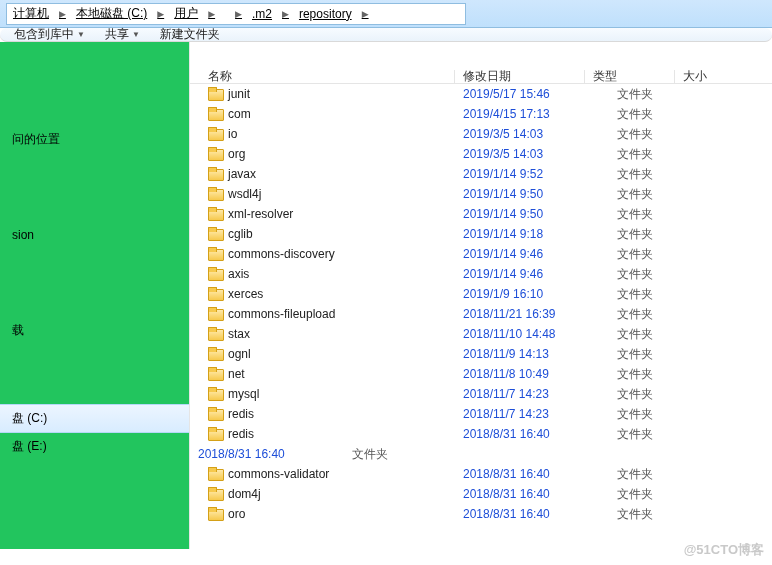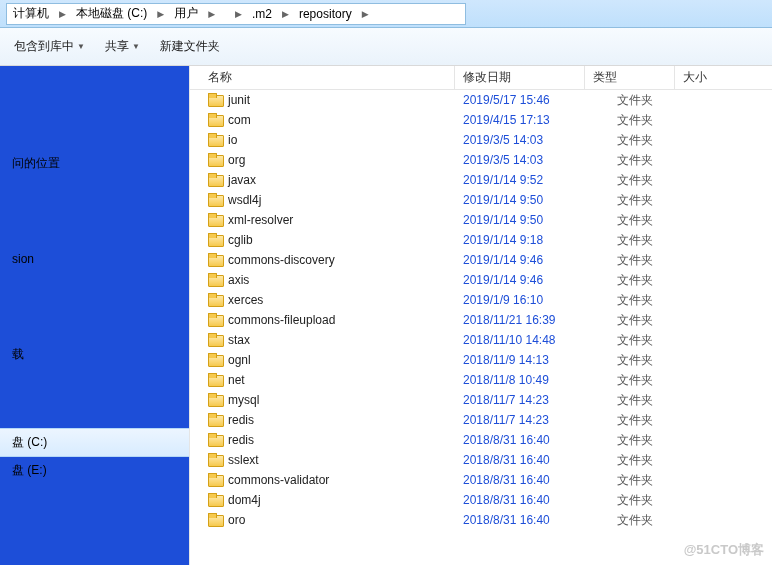--- a/index.html
+++ b/index.html
@@ -15,20 +15,21 @@
     position: relative;
   }
   
   .address-strip {
     height: 28px;
     background: linear-gradient(#cfe7fd, #bfe0fc);
     border-bottom: 1px solid #8fbde0;
     display: flex;
     align-items: center;
     padding-left: 2px;
+    text-decoration: underline;
   }
   .addr-inner {
     background: #fff;
     border: 1px solid #8fbde0;
     height: 22px;
     display: flex;
     align-items: center;
     width: 460px;
     margin-left: 4px;
     overflow: hidden;
@@ -36,66 +37,68 @@
   .crumb { display: flex; align-items: center; height: 100%; }
   .crumb-text { padding: 0 6px; white-space: nowrap; cursor: default; }
   .crumb-arrow {
     font-size: 9px;
     color: #666;
     padding: 0 4px;
     cursor: pointer;
   }
   
   .toolbar {
-    height: 38px;
+    height: 14px;
     border-bottom: 1px solid #d9d9d9;
     background: linear-gradient(#f7fbff,#eaf3fb);
     display: flex;
     align-items: center;
     padding-left: 4px;
+    border-radius: 12px;
   }
   .tool-btn {
     padding: 4px 10px;
     display: flex;
     align-items: center;
     gap: 3px;
     cursor: default;
     color: #1a1a1a;
   }
   .tool-drop { font-size: 8px; color: #555; }
   
   .main { display: flex; height: calc(565px - 28px - 30px); }
   .side {
     width: 190px;
-    background: #1d4ed8;
+    background: #22c55e;
     border-right: 1px solid #e5e5e5;
     padding-top: 24px;
   }
   .side-item {
     padding: 5px 0 5px 12px;
     white-space: nowrap;
     overflow: hidden;
     cursor: default;
   }
   .side-item.sel {
     background: linear-gradient(#ecf5ff,#d8ecff);
     border: 1px solid #b5d8f7;
     border-left: none;
     border-right: none;
   }
   .side-gap { height: 42px; }
   
   .list { flex: 1; overflow: hidden; }
   .cols {
     display: flex;
-    height: 24px;
+    height: 14px;
     align-items: center;
     border-bottom: 1px solid #e5e5e5;
     font-size: 12px;
     color: #333;
+    margin-top: 28px;
   }
   .col-name   { width: 265px; padding-left: 18px; border-right: 1px solid #e5e5e5; height:100%; display:flex; align-items:center;}
   .col-date   { width: 130px; padding-left: 8px;  border-right: 1px solid #e5e5e5; height:100%; display:flex; align-items:center;}
   .col-type   { width: 90px;  padding-left: 8px;  border-right: 1px solid #e5e5e5; height:100%; display:flex; align-items:center;}
   .col-size   { flex: 1;      padding-left: 8px;  height:100%; display:flex; align-items:center;}
   .rows { }
   .row {
     display: flex;
     align-items: center;
     height: 20px;
@@ -352,24 +355,20 @@
         <div class="row">
           <div class="cell-name">
             <span class="folder-icon"></span>
             <span>redis</span>
           </div>
           <div class="cell-date">2018/8/31 16:40</div>
           <div class="cell-type">文件夹</div>
           <div class="cell-size"></div>
         </div>
         <div class="row">
-          <div class="cell-name">
-            <span class="folder-icon"></span>
-            <span>sslext</span>
-          </div>
           <div class="cell-date">2018/8/31 16:40</div>
           <div class="cell-type">文件夹</div>
           <div class="cell-size"></div>
         </div>
         <div class="row">
           <div class="cell-name">
             <span class="folder-icon"></span>
             <span>commons-validator</span>
           </div>
           <div class="cell-date">2018/8/31 16:40</div>

